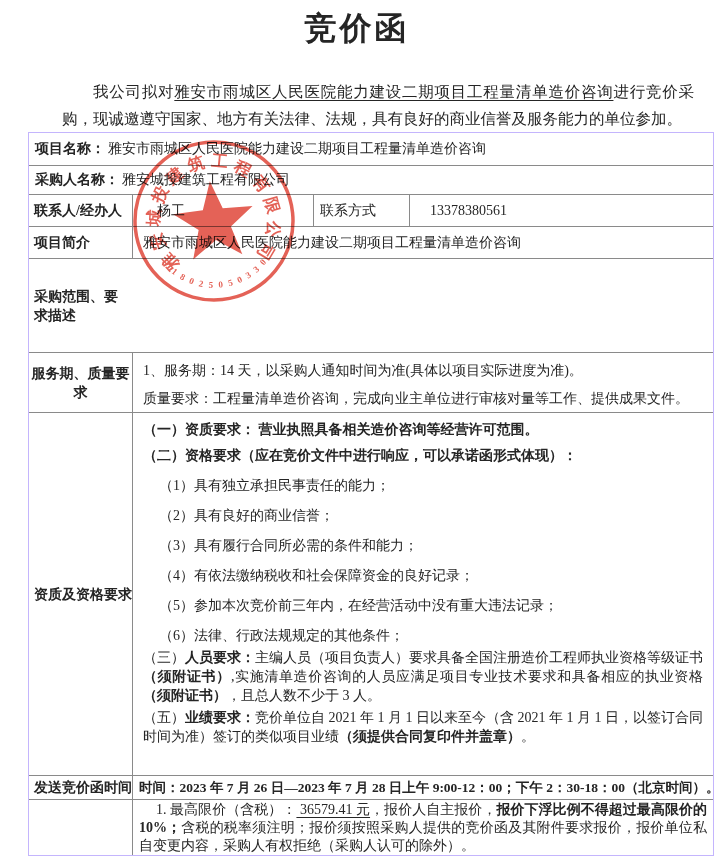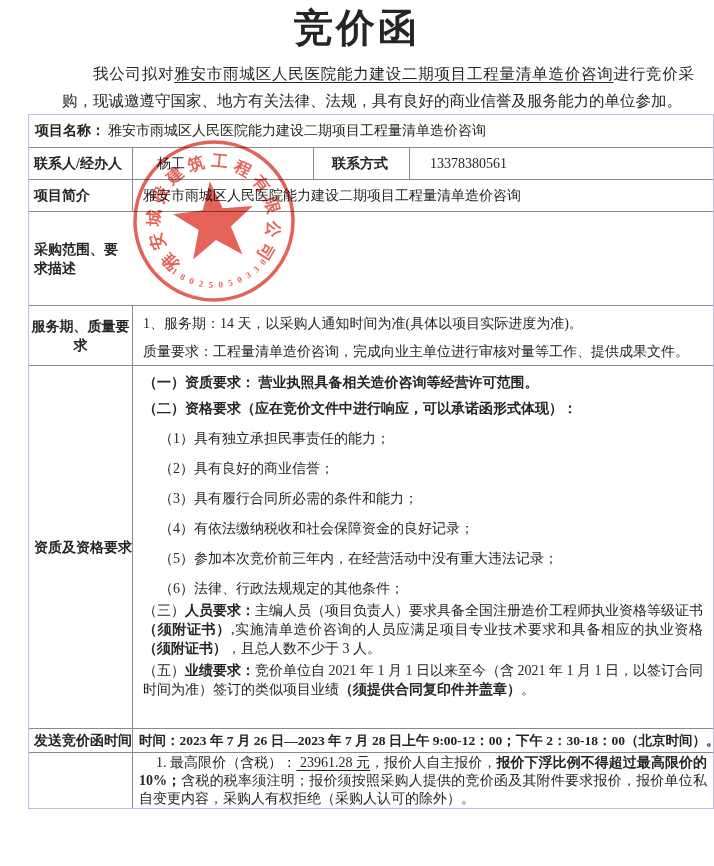--- a/index.html
+++ b/index.html
@@ -3,41 +3,41 @@
 <meta charset="utf-8">
 <style>
   html,body{margin:0;padding:0;}
   body{
     width:714px;height:866px;background:#ffffff;position:relative;overflow:hidden;
     font-family:"Liberation Serif","DejaVu Serif",serif;color:#252525;
     -webkit-font-smoothing:antialiased;
   }
   .b{font-weight:bold;}
   .u{text-decoration:underline;text-underline-offset:3px;}
-  .title{margin:8px 0 0 0;text-align:center;font-size:39px;font-weight:bold;
+  .title{margin:8px 0 0 0;text-align:center;font-size:32px;font-weight:bold;
     letter-spacing:3px;line-height:40px;}
-  .intro{margin:12px 20px 0 62px;font-size:15.5px;line-height:27px;text-align:justify;}
+  .intro{margin:30px 20px 0 62px;font-size:15.5px;line-height:27px;text-align:justify;}
   .intro .ln{text-indent:31px;}
   
   .btable{position:relative;margin:0 0 0 28px;width:684px;border:1px solid #c4b5fd;
     font-size:14px;background:transparent;}
   .row{display:flex;border-top:1px solid #8a8a8a;box-sizing:border-box;overflow:hidden;}
   .row:first-child{border-top:none;}
   .cell{box-sizing:border-box;border-left:1px solid #8a8a8a;overflow:hidden;}
   .cell:first-child{border-left:none;}
   .h1{height:32px}.h2{height:29px}.h3{height:32px}.h4{height:32px}.h5{height:94px}
   .h6{height:60px}.h7{height:363px}.h8{height:24px}.h9{height:56px}
   .lbl{width:103px;flex:none;font-weight:bold;display:flex;align-items:center;
     padding:0 2px 0 5px;line-height:19px;font-family:Liberation Serif, serif;}
   .lbl.ctr{justify-content:center;text-align:center;padding:0 2px;}
   .lbl.nw{white-space:nowrap;}
   .kv{flex:1;display:flex;align-items:center;padding-left:6px;}
   .kv .b{margin-right:3px;white-space:nowrap;}
   .c-person{width:181px;flex:none;display:flex;align-items:center;padding-left:24px;}
-  .c-method{width:96px;flex:none;display:flex;align-items:center;padding-left:18px;font-weight:bold;}
+  .c-method{width:96px;flex:none;display:flex;align-items:center;padding-left:6px;font-weight:normal;}
   .c-phone{flex:1;display:flex;align-items:center;padding-left:20px;}
   .c-brief{flex:1;display:flex;align-items:center;padding-left:10px;}
   .content{flex:1;}
   .scope .li{margin:10px 0 0 10px;line-height:20px;}
   .service .li{margin:8px 0 0 10px;line-height:20px;}
   .q{padding-right:4px;}
   .q .ln{line-height:19px;}
   .q .lead{margin:7px 0 0 10px;}
   .q .item{margin:11px 0 0 26px;}
   .q .block{margin:3px 6px 0 10px;text-align:justify;}
@@ -62,20 +62,26 @@
 
 <div class="btable">
 
   <div class="row h1">
     <div class="cell kv">
       <span class="b">项目名称：</span>
       <span>雅安市雨城区人民医院能力建设二期项目工程量清单造价咨询</span>
     </div>
   </div>
 
+  <div class="row h2">
+    <div class="cell kv">
+      <span class="b">采购人名称：</span>
+      <span>雅安城投建筑工程有限公司</span>
+    </div>
+  </div>
 
   <div class="row h3">
     <div class="cell lbl nw">联系人/经办人</div>
     <div class="cell c-person">杨工</div>
     <div class="cell c-method">联系方式</div>
     <div class="cell c-phone">13378380561</div>
   </div>
 
   <div class="row h4">
     <div class="cell lbl nw">项目简介</div>
@@ -111,21 +117,21 @@
   </div>
 
   <div class="row h8">
     <div class="cell lbl nw">发送竞价函时间</div>
     <div class="cell c-time">时间：2023 年 7 月 26 日—2023 年 7 月 28 日上午 9:00-12：00；下午 2：30-18：00（北京时间）。</div>
   </div>
 
   <div class="row h9">
     <div class="cell lbl"></div>
     <div class="cell note">
-        <div class="ln notep"><span>1. 最高限价（含税）：</span><span class="u"> 23961.28 元</span><span>，报价人自主报价，</span><span class="b">报价下浮比例不得超过最高限价的 10%；</span><span>含税的税率须注明；报价须按照采购人提供的竞价函及其附件要求报价，报价单位私自变更内容，采购人有权拒绝（采购人认可的除外）。</span></div>
+        <div class="ln notep"><span>1. 最高限价（含税）：</span><span class="u"> 36579.41 元</span><span>，报价人自主报价，</span><span class="b">报价下浮比例不得超过最高限价的 10%；</span><span>含税的税率须注明；报价须按照采购人提供的竞价函及其附件要求报价，报价单位私自变更内容，采购人有权拒绝（采购人认可的除外）。</span></div>
       </div>
   </div>
 
 </div>
 
 <svg class="stamp" id="stamp-svg" viewBox="0 0 190 190" xmlns="http://www.w3.org/2000/svg">
   <circle id="stamp-ring" cx="95" cy="95" r="79" fill="none" stroke="#dd3a2c" stroke-width="3.5"></circle>
   <polygon id="stamp-star" fill="#dd3a2c" points="95,55 105,83.2 134.9,84.0 111.2,102.3 119.7,131.0 95,114.0 70.3,131.0 78.8,102.3 55.1,84.0 85.0,83.2"></polygon>
 <text x="47.081869397162436" y="131.1089013891229" transform="rotate(-127 47.081869397162436 131.1089013891229)" fill="#dd3a2c" font-size="16.5" font-weight="bold" text-anchor="middle" dominant-baseline="central">雅</text>
     <text x="36.75929880404885" y="109.42292356645954" transform="rotate(-103.9090909090909 36.75929880404885 109.42292356645954)" fill="#dd3a2c" font-size="16.5" font-weight="bold" text-anchor="middle" dominant-baseline="central">安</text>

